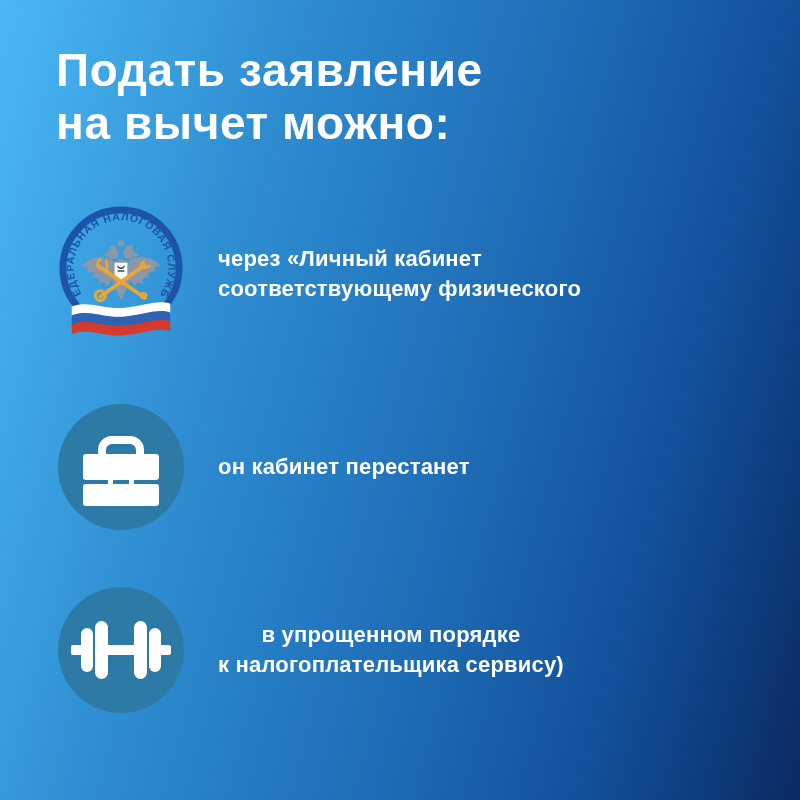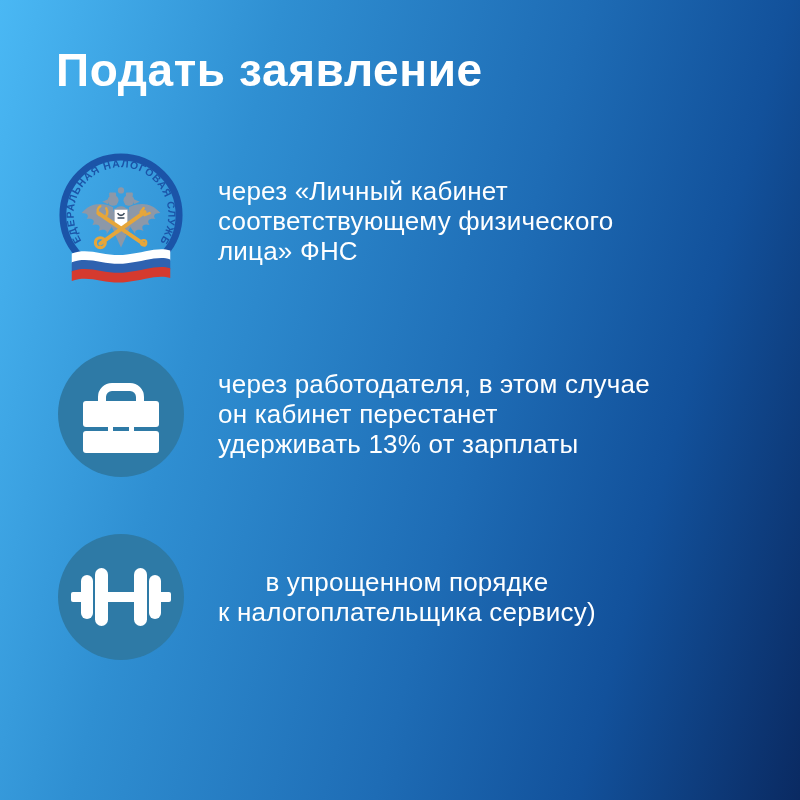--- a/index.html
+++ b/index.html
@@ -47,42 +47,43 @@
   .row.row-3{margin-top:57px;text-align:center;}
   .icon-col{
     flex:0 0 130px;
     width:130px;
     display:flex;
     align-items:center;
     justify-content:center;
     margin-right:32px;
   }
   .row-text{
-    font-size:26px;
+    font-size:22px;
     line-height:30px;
-    font-weight:400;
+    font-weight:700;
     letter-spacing:.2px;
   }
   .row-text span{display:block;white-space:nowrap;}
   svg{display:block;}
   .ring-text{
     font-family:"Liberation Sans","DejaVu Sans",sans-serif;
     font-size:10.6px;
     font-weight:bold;
     letter-spacing:.9px;
     fill:var(--logo-blue,#1b54a8);
   }
 </style>
 </head>
 <body>
 
 <div class="poster">
 
   <h1 class="title">
     <span>Подать заявление</span>
+    <span>на вычет можно:</span>
   </h1>
 
   <div class="rows">
 
     <div class="row row-1">
       <div class="icon-col">
         <svg width="132" height="140" viewBox="0 0 132 140">
           <defs>
             <path id="ring-path" d="M26 90 A 48 48 0 1 1 106 90" fill="none"></path>
             <path id="flag-stripe" d="M16 103 C34 96 50 107 72 104 C90 102 104 96 116 100 L116 110 C104 106 90 112 72 114 C50 117 34 106 16 113 Z"></path>
@@ -125,41 +126,38 @@
           <g>
             <use href="#flag-stripe" fill="var(--flag-white,#ffffff)"></use>
             <use href="#flag-stripe" y="9" fill="var(--flag-blue,#2f62b0)"></use>
             <use href="#flag-stripe" y="18" fill="var(--flag-red,#d53a2f)"></use>
           </g>
         </svg>
       </div>
       <div class="row-text">
         <span>через «Личный кабинет</span>
         <span>соответствующему физического</span>
-        <span>лица» ФНС</span>
       </div>
     </div>
 
     <div class="row row-2">
       <div class="icon-col">
         <svg width="126" height="126" viewBox="0 0 126 126">
           <circle cx="63" cy="63" r="63" fill="var(--icon-circle,#2e7aa6)"></circle>
           <g>
             <rect x="44" y="36" width="38" height="26" rx="10" fill="none" stroke="#ffffff" stroke-width="8"></rect>
             <rect x="25" y="50" width="76" height="26" rx="3" fill="#ffffff"></rect>
             <rect x="25" y="80" width="76" height="22" rx="3" fill="#ffffff"></rect>
             <rect x="50" y="71" width="26" height="13" rx="2" fill="#ffffff"></rect>
             <rect x="55" y="76" width="16" height="4" fill="var(--icon-circle,#2e7aa6)"></rect>
           </g>
         </svg>
       </div>
       <div class="row-text">
-        <span>через работодателя, в этом случае</span>
         <span>он кабинет перестанет</span>
-        <span>удерживать 13% от зарплаты</span>
       </div>
     </div>
 
     <div class="row row-3">
       <div class="icon-col">
         <svg width="126" height="126" viewBox="0 0 126 126">
           <circle cx="63" cy="63" r="63" fill="var(--icon-circle,#2e7aa6)"></circle>
           <g fill="#ffffff">
             <rect x="13" y="58" width="14" height="10" rx="2"></rect>
             <rect x="99" y="58" width="14" height="10" rx="2"></rect>

